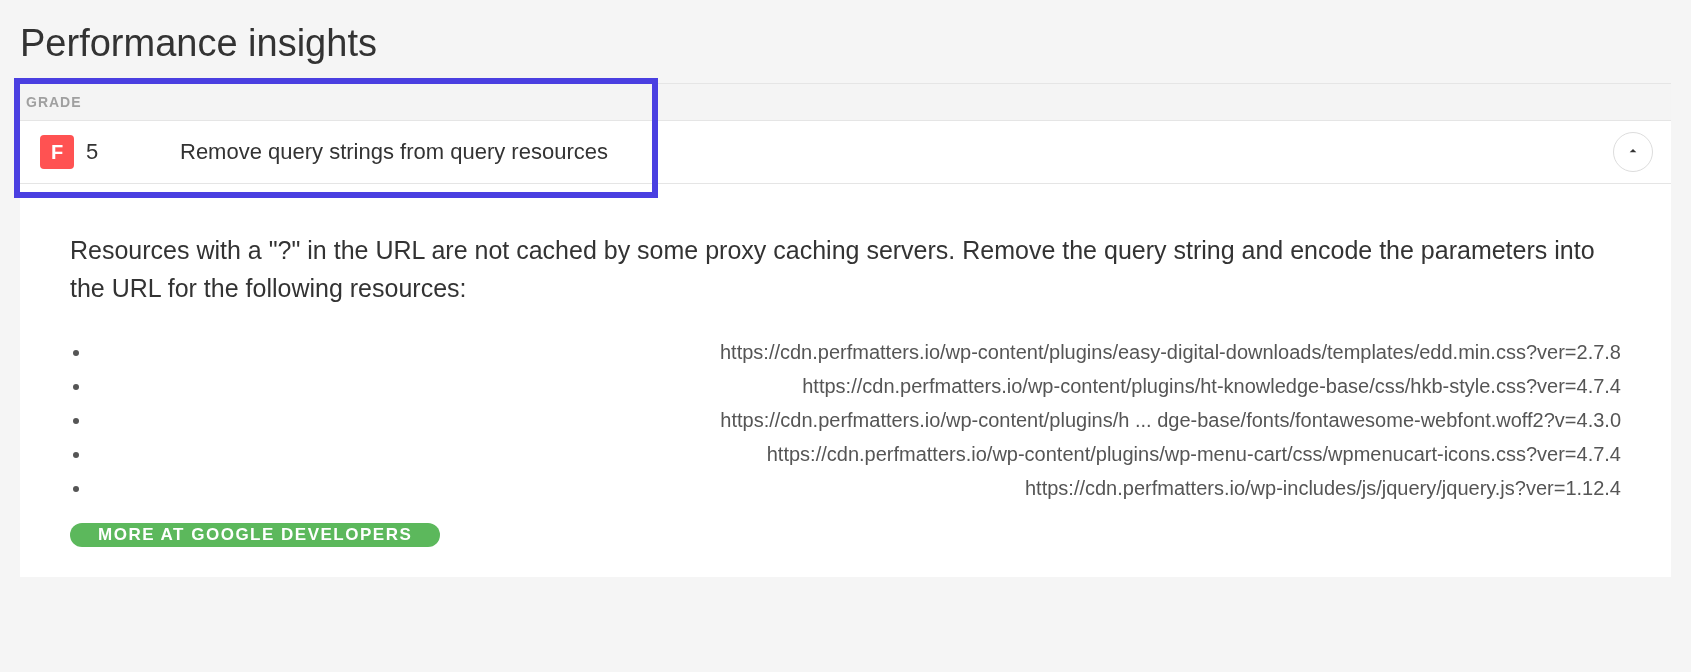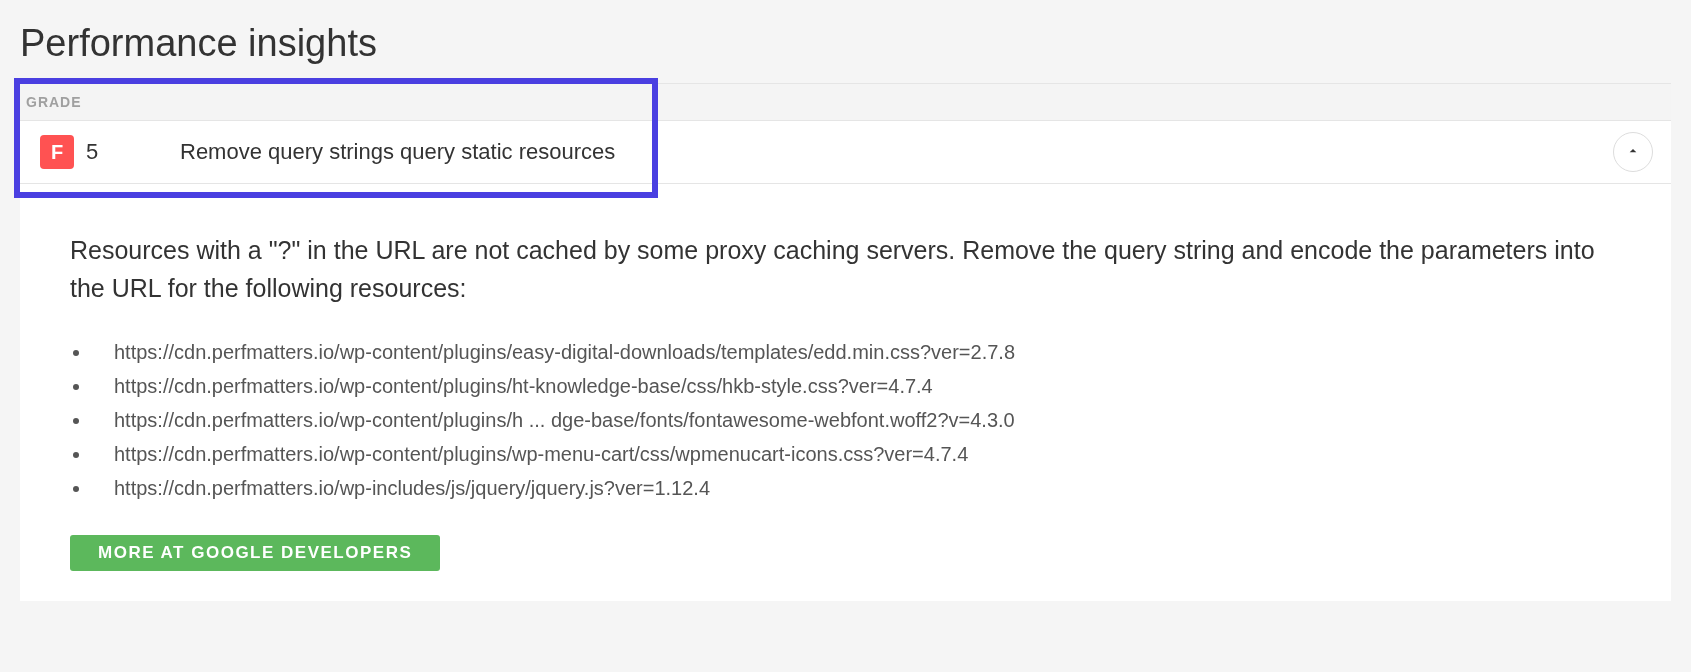--- a/index.html
+++ b/index.html
@@ -115,58 +115,59 @@
     }
     .detail-description {
       font-size: 25px;
       line-height: 1.5;
       color: #333;
       margin-bottom: 28px;
     }
     .resource-list {
       list-style: disc;
       padding-left: 22px;
-      margin-bottom: 30px;
+      margin-bottom: 18px;
+      text-align: right;
     }
     .resource-list li {
       font-size: 20px;
       color: #555;
       line-height: 1.7;
       padding-left: 22px;
     }
     .more-button {
       background: #5cb85c;
       color: #fff;
       border: none;
-      padding: 8px 28px;
+      padding: 2px 28px;
       font-size: 17px;
       letter-spacing: 1.5px;
       font-weight: 600;
-      border-radius: 3px;
+      border-radius: 15px;
       cursor: pointer;
     }
   </style>
 </head>
 <body>
 
 <h1 class="page-title">Performance insights</h1>
 
 <div class="insight-panel">
   <div class="highlight-wrap"></div>
 
   <div class="table-header-row">
     <div class="col-grade">GRADE</div>
   </div>
 
   <div class="table-body-row">
     <div class="grade-cell">
       <div class="grade-badge">F</div>
       <div class="grade-score">5</div>
     </div>
-    <div class="suggestion-cell">Remove query strings query static resources</div>
+    <div class="suggestion-cell">Remove query strings from query resources</div>
     <button class="collapse-btn">
       <span>
         <svg viewBox="0 0 24 24">
             <path d="M7 14l5-5 5 5z"></path>
           </svg>
       </span>
     </button>
   </div>
 
   <div class="detail-panel">

